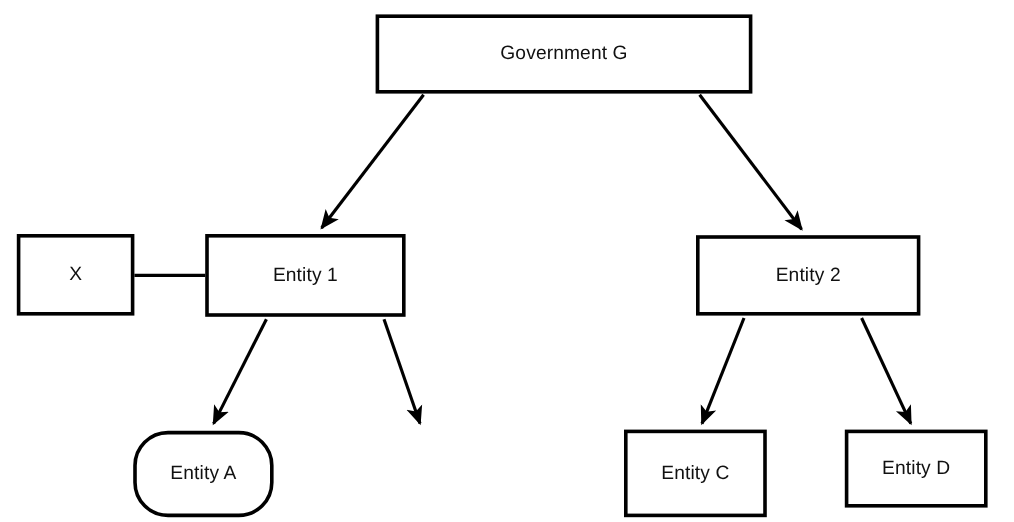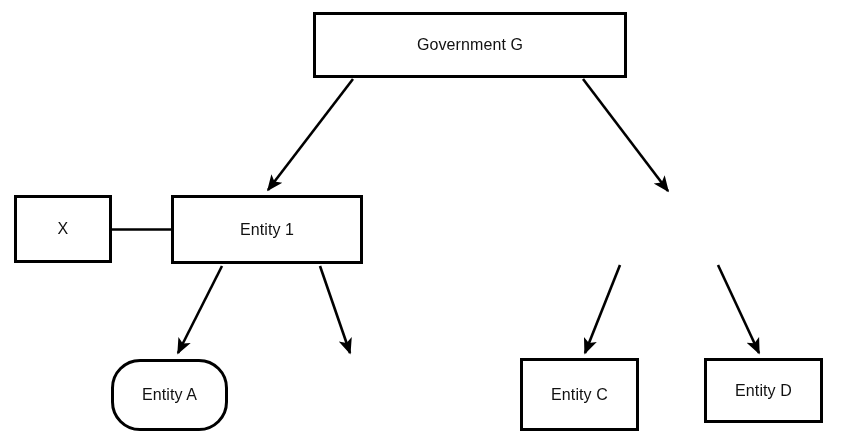--- a/index.html
+++ b/index.html
@@ -42,21 +42,21 @@
     line-height: 1;
     color: #111111;
     letter-spacing: 0.1px;
     white-space: nowrap;
     text-align: center;
     user-select: none;
   }
   
   #node-government   { left: 313px; top: 12px;  width: 314px; height: 66px; }
   #node-x            { left: 14px;  top: 195px; width: 98px;  height: 68px; }
-  #node-entity-1     { left: 171px; top: 195px; width: 192px; height: 69px; }
+  #node-entity-1     { left: 171px; top: 195px; width: 167px; height: 69px; }
   #node-entity-2     { left: 580px; top: 196px; width: 187px; height: 67px; }
   #node-entity-a     { left: 111px; top: 359px; width: 117px; height: 72px; border-radius: 29px; }
   #node-entity-b     { left: 294px; top: 359px; width: 117px; height: 72px; }
   #node-entity-c     { left: 520px; top: 358px; width: 119px; height: 73px; }
   #node-entity-d     { left: 704px; top: 358px; width: 119px; height: 65px; }
 </style>
 </head>
 <body>
 
 <div id="diagram-canvas">
@@ -88,20 +88,23 @@
   </div>
 
   <div class="node-box" id="node-x">
     <span class="node-label">X</span>
   </div>
 
   <div class="node-box" id="node-entity-1">
     <span class="node-label">Entity 1</span>
   </div>
 
+  <div class="node-box" id="node-entity-2">
+    <span class="node-label">Entity 2</span>
+  </div>
 
   <div class="node-box" id="node-entity-a">
     <span class="node-label">Entity A</span>
   </div>
 
 
   <div class="node-box" id="node-entity-c">
     <span class="node-label">Entity C</span>
   </div>
 

